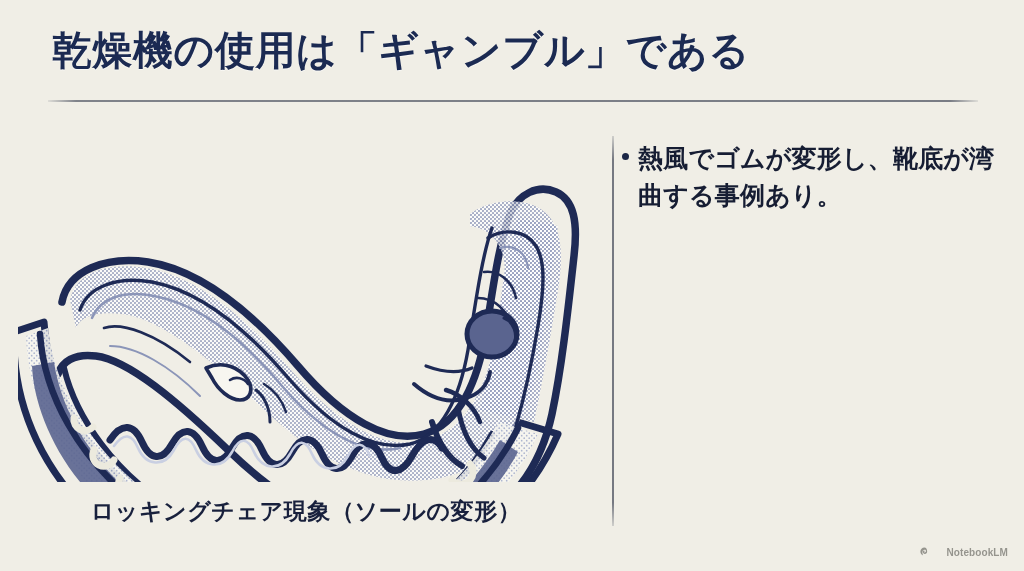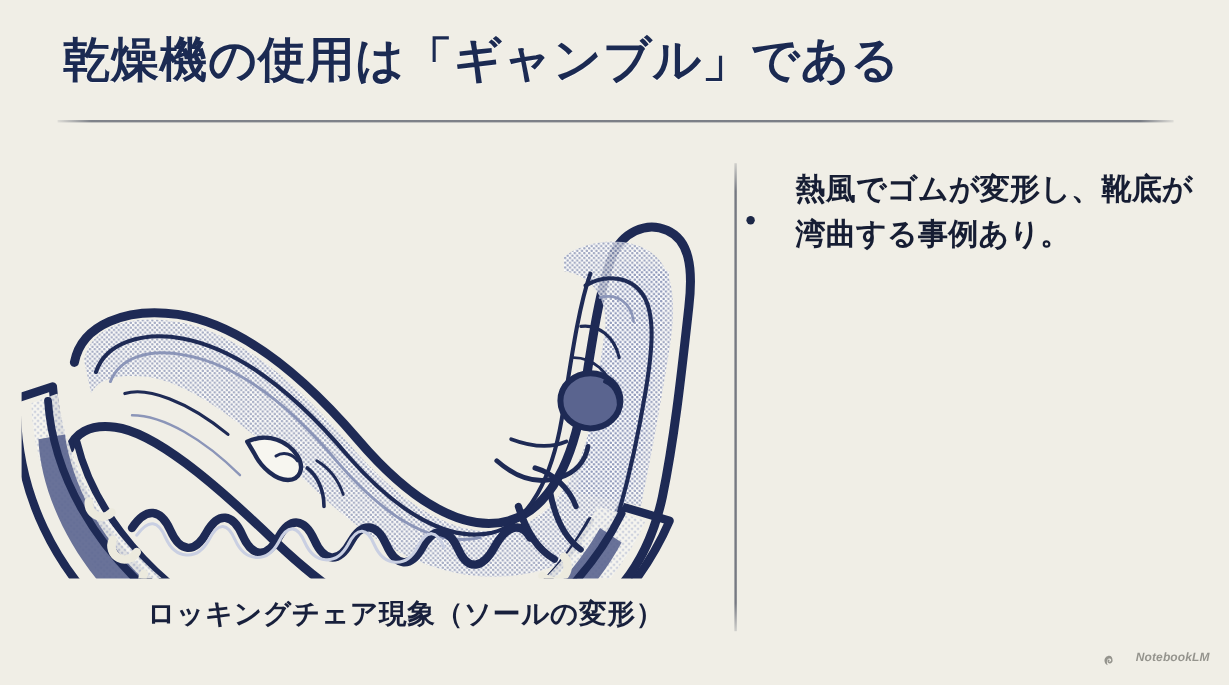--- a/index.html
+++ b/index.html
@@ -91,35 +91,33 @@
   #illustration-caption {
     position: absolute;
     left: 0;
     top: 378px;
     width: 612px;
     text-align: center;
     font-size: 23px;
     font-weight: 600;
     letter-spacing: 0.6px;
     color: #18203c;
-    padding-left: 32px;
   }
 
   
   #right-column {
     position: absolute;
     left: 622px;
     top: 140px;
     width: 380px;
   }
   .bullet-item {
     display: flex;
-    align-items: center;
+    align-items: flex-start;
     margin-bottom: 34px;
-    gap: 25px;
   }
   .bullet-item:last-child { margin-bottom: 0; }
   .bullet-marker {
     flex: 0 0 auto;
     width: 16px;
     padding-top: 13px;
     font-size: 18px;
     line-height: 0;
     color: #1c2747;
     text-align: left;
@@ -140,23 +138,23 @@
     letter-spacing: 0.2px;
     color: #161d33;
   }
 
   
   #watermark {
     position: absolute;
     right: 16px;
     bottom: 10px;
     display: flex;
+    align-items: center;
     gap: 16px;
     opacity: 0.55;
-    font-style: italic;
   }
   #watermark-logo { display: block; }
   #watermark-label {
     font-size: 10px;
     font-weight: 700;
     letter-spacing: 0.1px;
     color: #4b4b46;
   }
 </style>
 </head>

